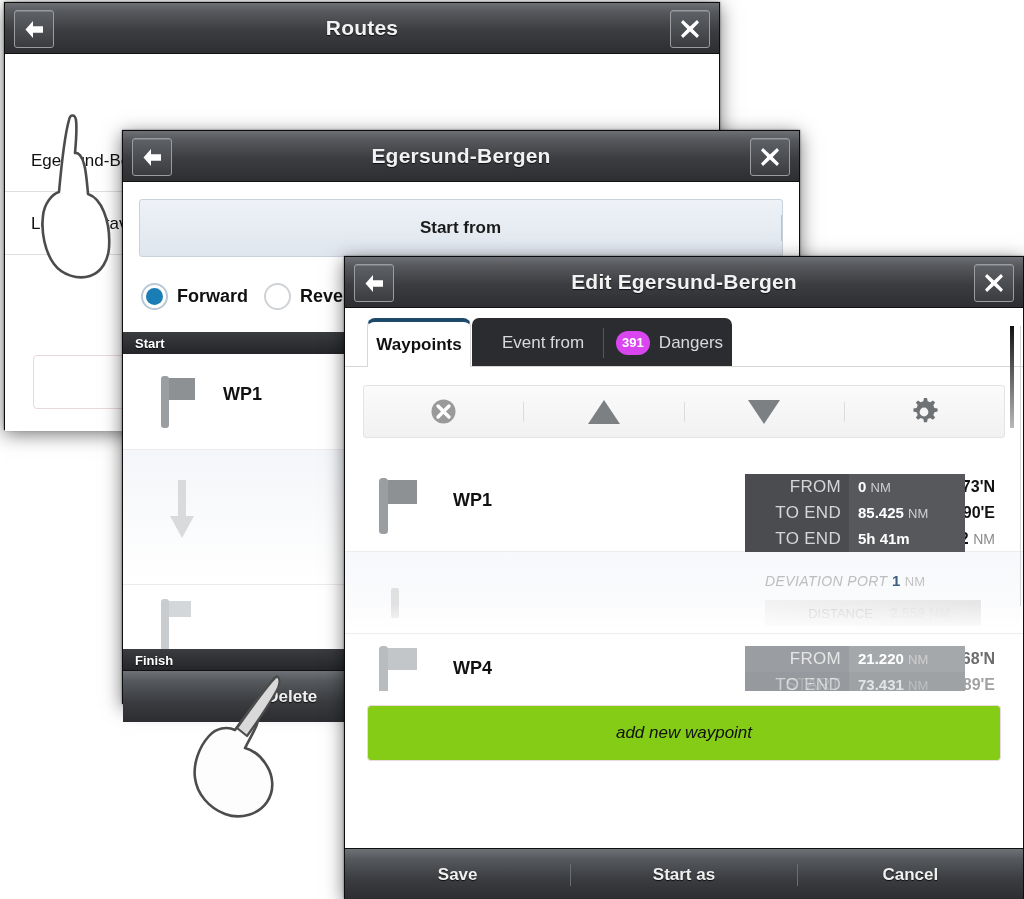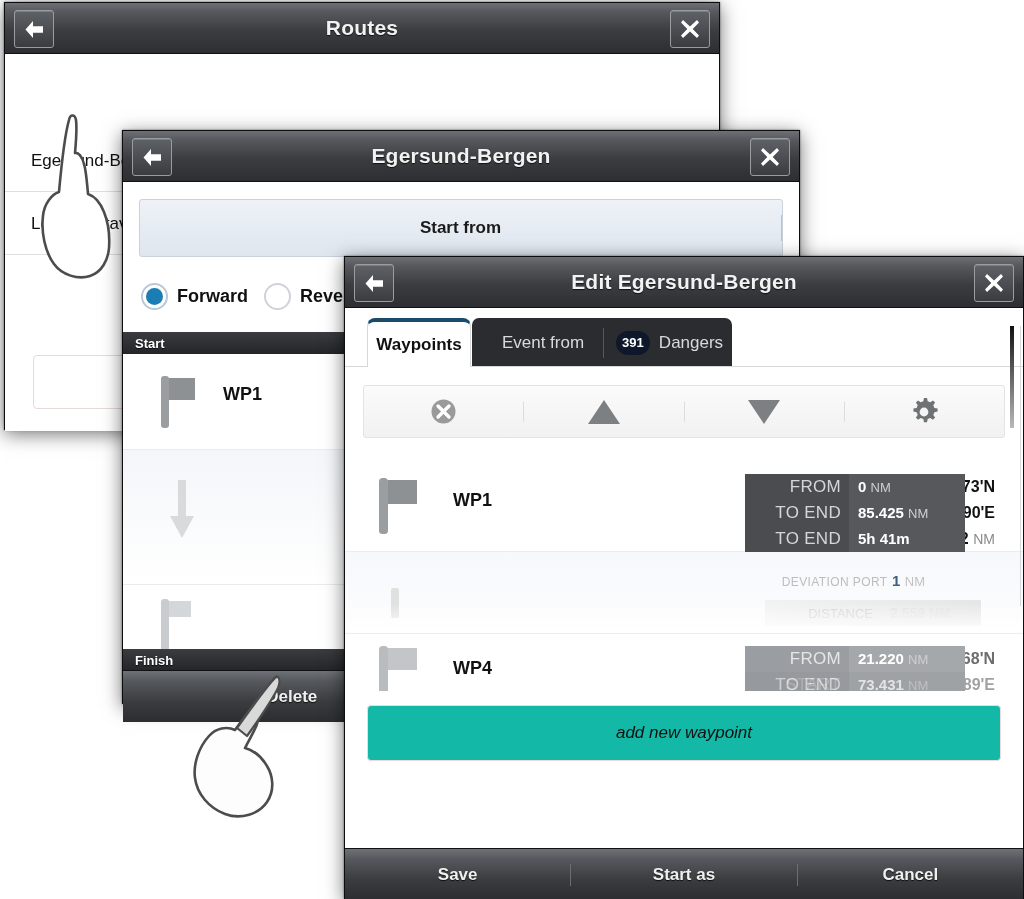--- a/index.html
+++ b/index.html
@@ -131,21 +131,21 @@
   .tab.active{
     background:#fff;color:#111;font-size:17px;font-weight:bold;
     border:1px solid #d7d7d7;border-bottom:none;
     border-top:4px solid #1d4a6b;
     border-top-left-radius:8px;border-top-right-radius:8px;
     z-index:3;
   }
   .tabs-underline{position:absolute;left:0;right:0;bottom:0;height:1px;background:#d7d7d7;}
   .badge{
     display:inline-block;min-width:34px;height:24px;line-height:24px;border-radius:12px;
-    background:#0f172a;color:#fff;font-size:13px;font-weight:bold;text-align:center;margin-right:9px;
+    background:#d946ef;color:#fff;font-size:13px;font-weight:bold;text-align:center;margin-right:9px;
     padding:0 5px;box-sizing:border-box;
   }
   .tabdiv{position:absolute;width:1px;height:30px;background:#54575c;top:10px;z-index:4;}
 
   .toolbar{
     margin:18px 18px 0 18px;height:51px;
     background:linear-gradient(to bottom,#fbfbfb,#f1f1f1);
     border:1px solid #e3e3e3;border-radius:3px;
     display:flex;align-items:center;
   }
@@ -172,33 +172,33 @@
     font-size:17px;color:#d6d6d6;letter-spacing:.3px;background:#4a4c50;height:26px;line-height:26px;
   }
   .panel .pv{
     flex:1;padding-left:9px;font-size:15px;color:#fff;font-weight:bold;background:#56585c;height:26px;line-height:26px;
     white-space:nowrap;
   }
   .panel .pv small{font-size:13px;font-weight:normal;color:#cfcfcf;}
 
   .leg-txt{position:absolute;left:300px;top:18px;width:300px;text-align:right;}
   .leg-txt .lrow{line-height:26px;white-space:nowrap;}
-  .leg-txt .lk{font-size:12px;color:#bdbdbd;letter-spacing:.4px;}
+  .leg-txt .lk{font-size:14px;color:#bdbdbd;letter-spacing:.4px;font-style:italic;}
   .leg-txt .lv{font-size:15px;color:#3d5f80;font-weight:bold;}
   .leg-txt .lu{font-size:13px;color:#c3c3c3;}
   .leg-bar{
     position:absolute;left:420px;top:48px;width:216px;height:26px;
     background:linear-gradient(to right,#f2f2f2,#e6e6e6);display:flex;align-items:center;
   }
   .leg-bar .k{flex:0 0 108px;text-align:right;padding-right:8px;font-size:13px;color:#d2d2d2;}
   .leg-bar .v{flex:1;padding-left:9px;font-size:14px;color:#e2e2e2;font-weight:bold;}
   .leg-stub{position:absolute;left:46px;top:36px;width:8px;height:30px;background:#e0e0e0;border-radius:2px;}
 
   .addwp{
-    margin:14px 22px 0 22px;height:54px;border:1px solid #eadcdc;border-radius:4px;background:#14b8a6;
+    margin:14px 22px 0 22px;height:54px;border:1px solid #eadcdc;border-radius:4px;background:#84cc16;
     display:flex;align-items:center;justify-content:center;
   }
   .addwp span{font-style:italic;font-size:17px;color:#111;}
   .vthumb{position:absolute;right:9px;top:18px;width:4px;height:102px;
      background:linear-gradient(to bottom,#111,#b9b9b9);}
   .vline{position:absolute;right:2px;top:18px;width:1px;height:280px;background:#d8d8d8;}
 
   
   .fade-bottom{
     position:absolute;left:0;right:0;height:34px;

